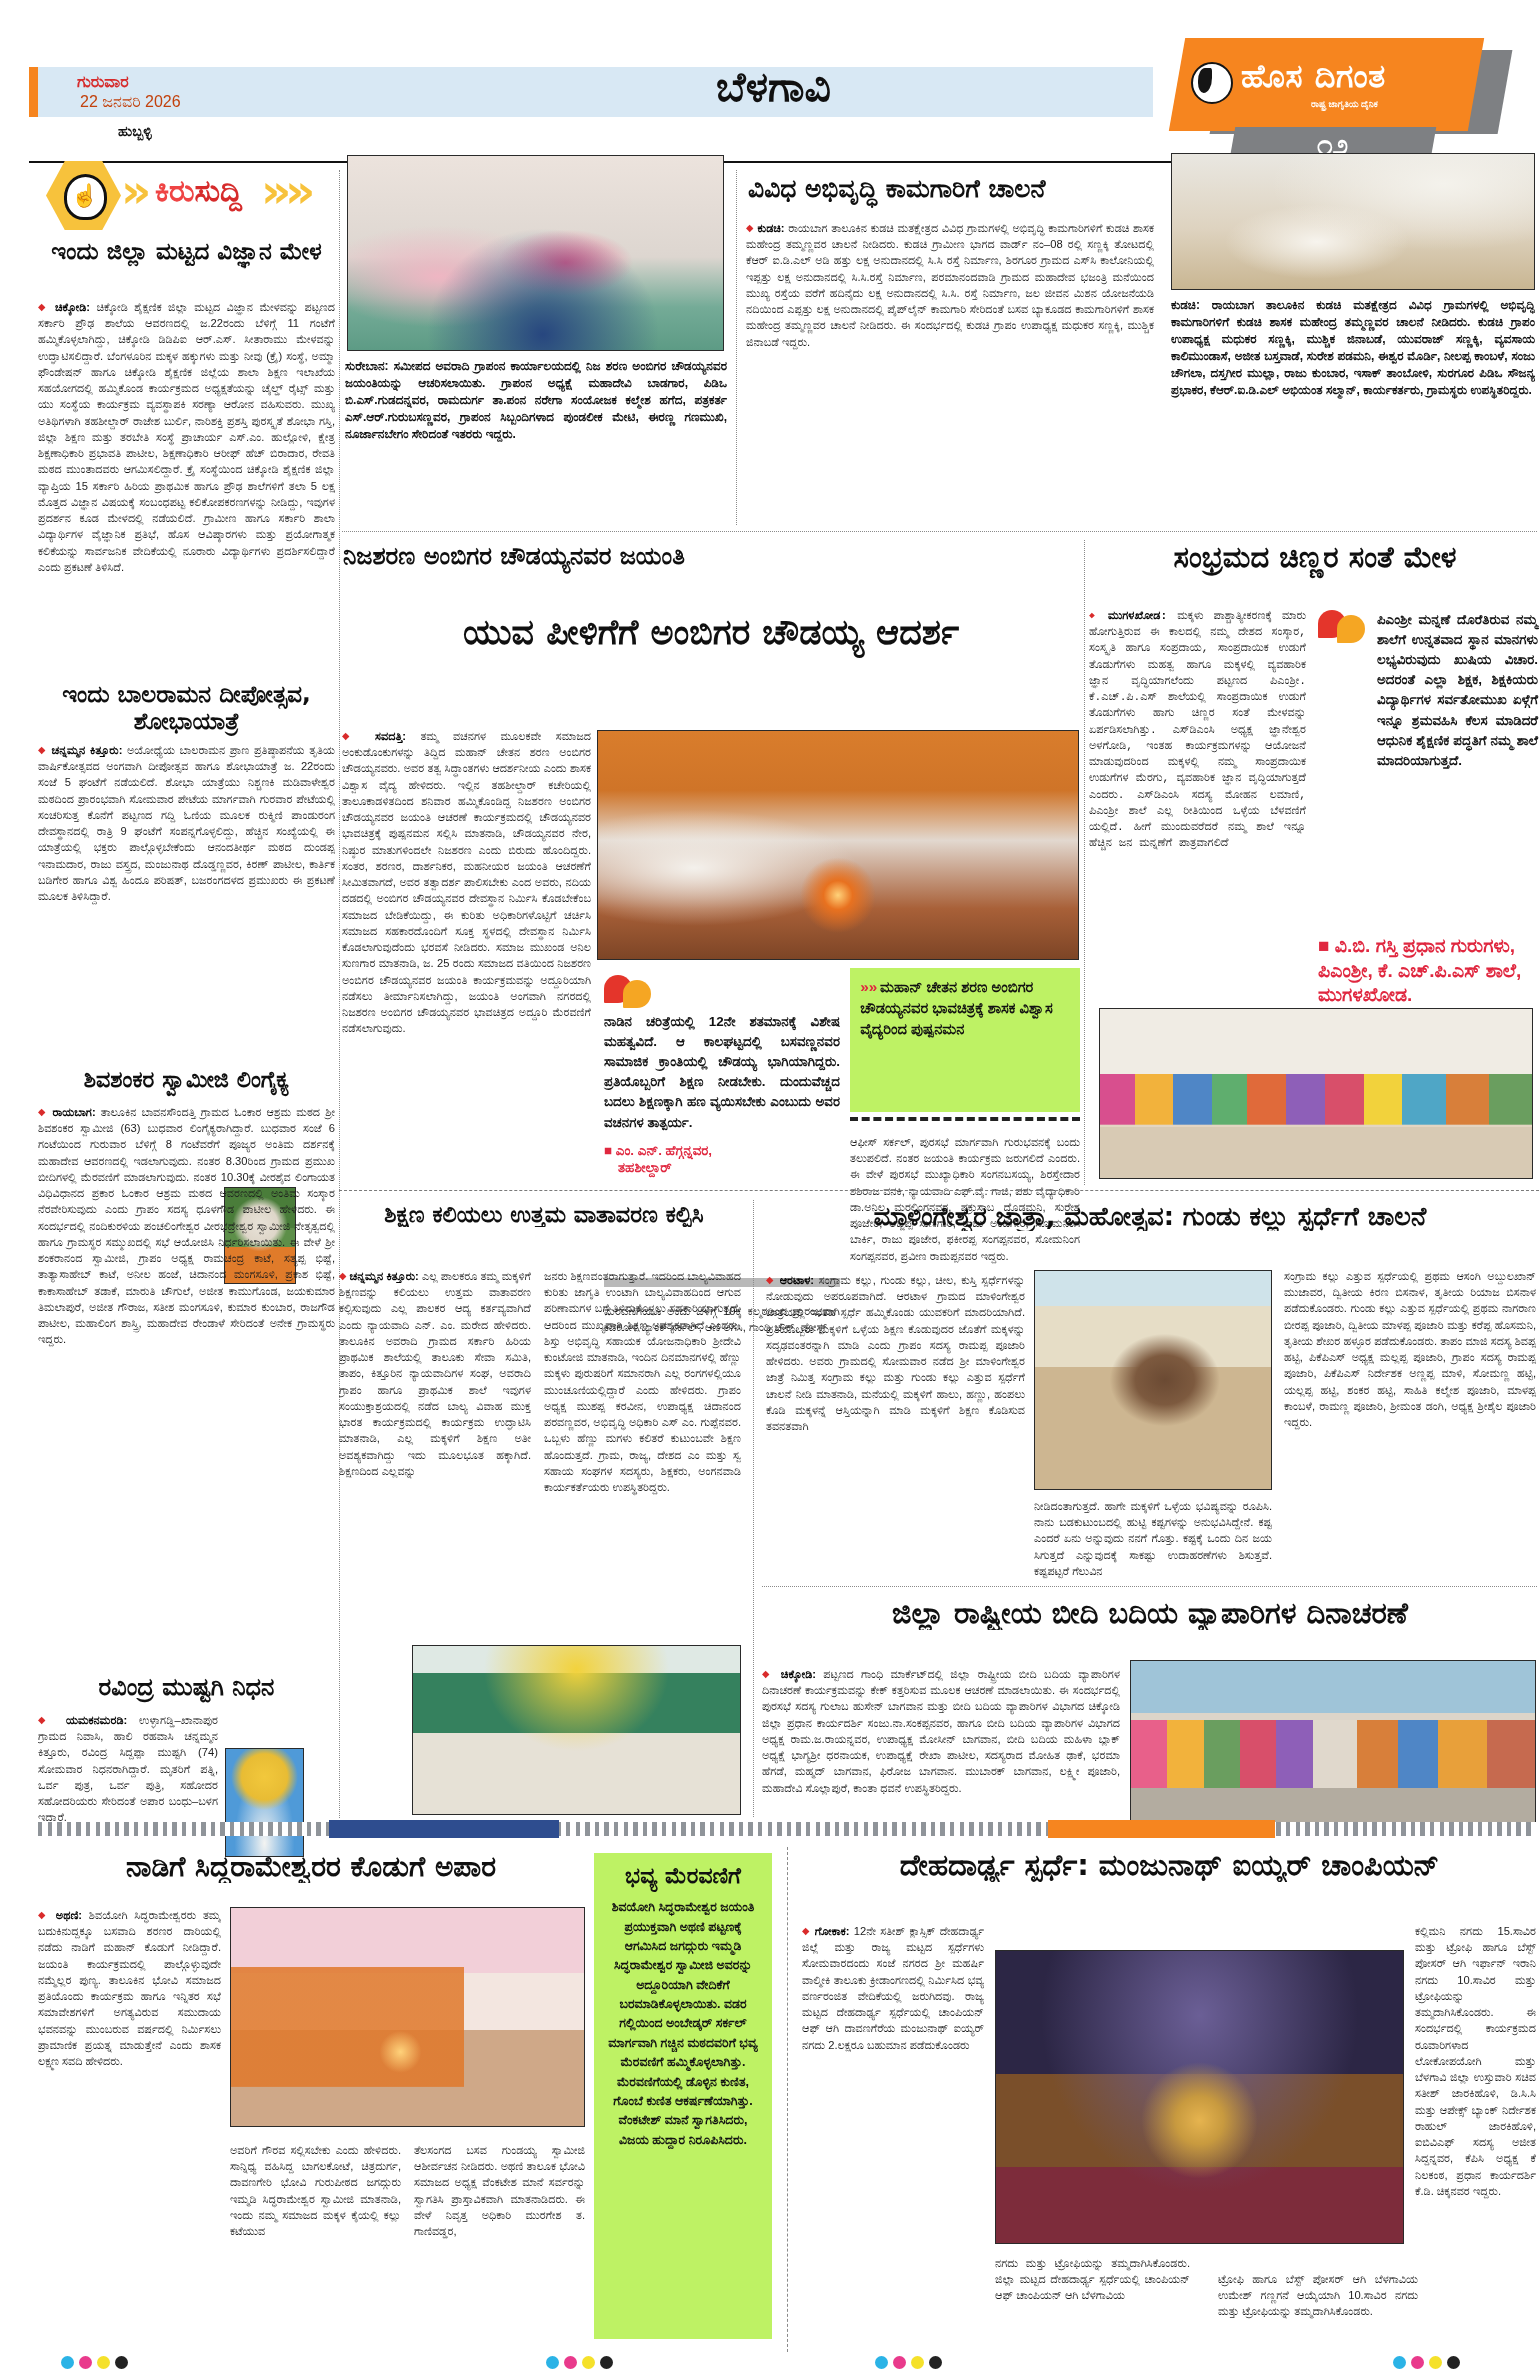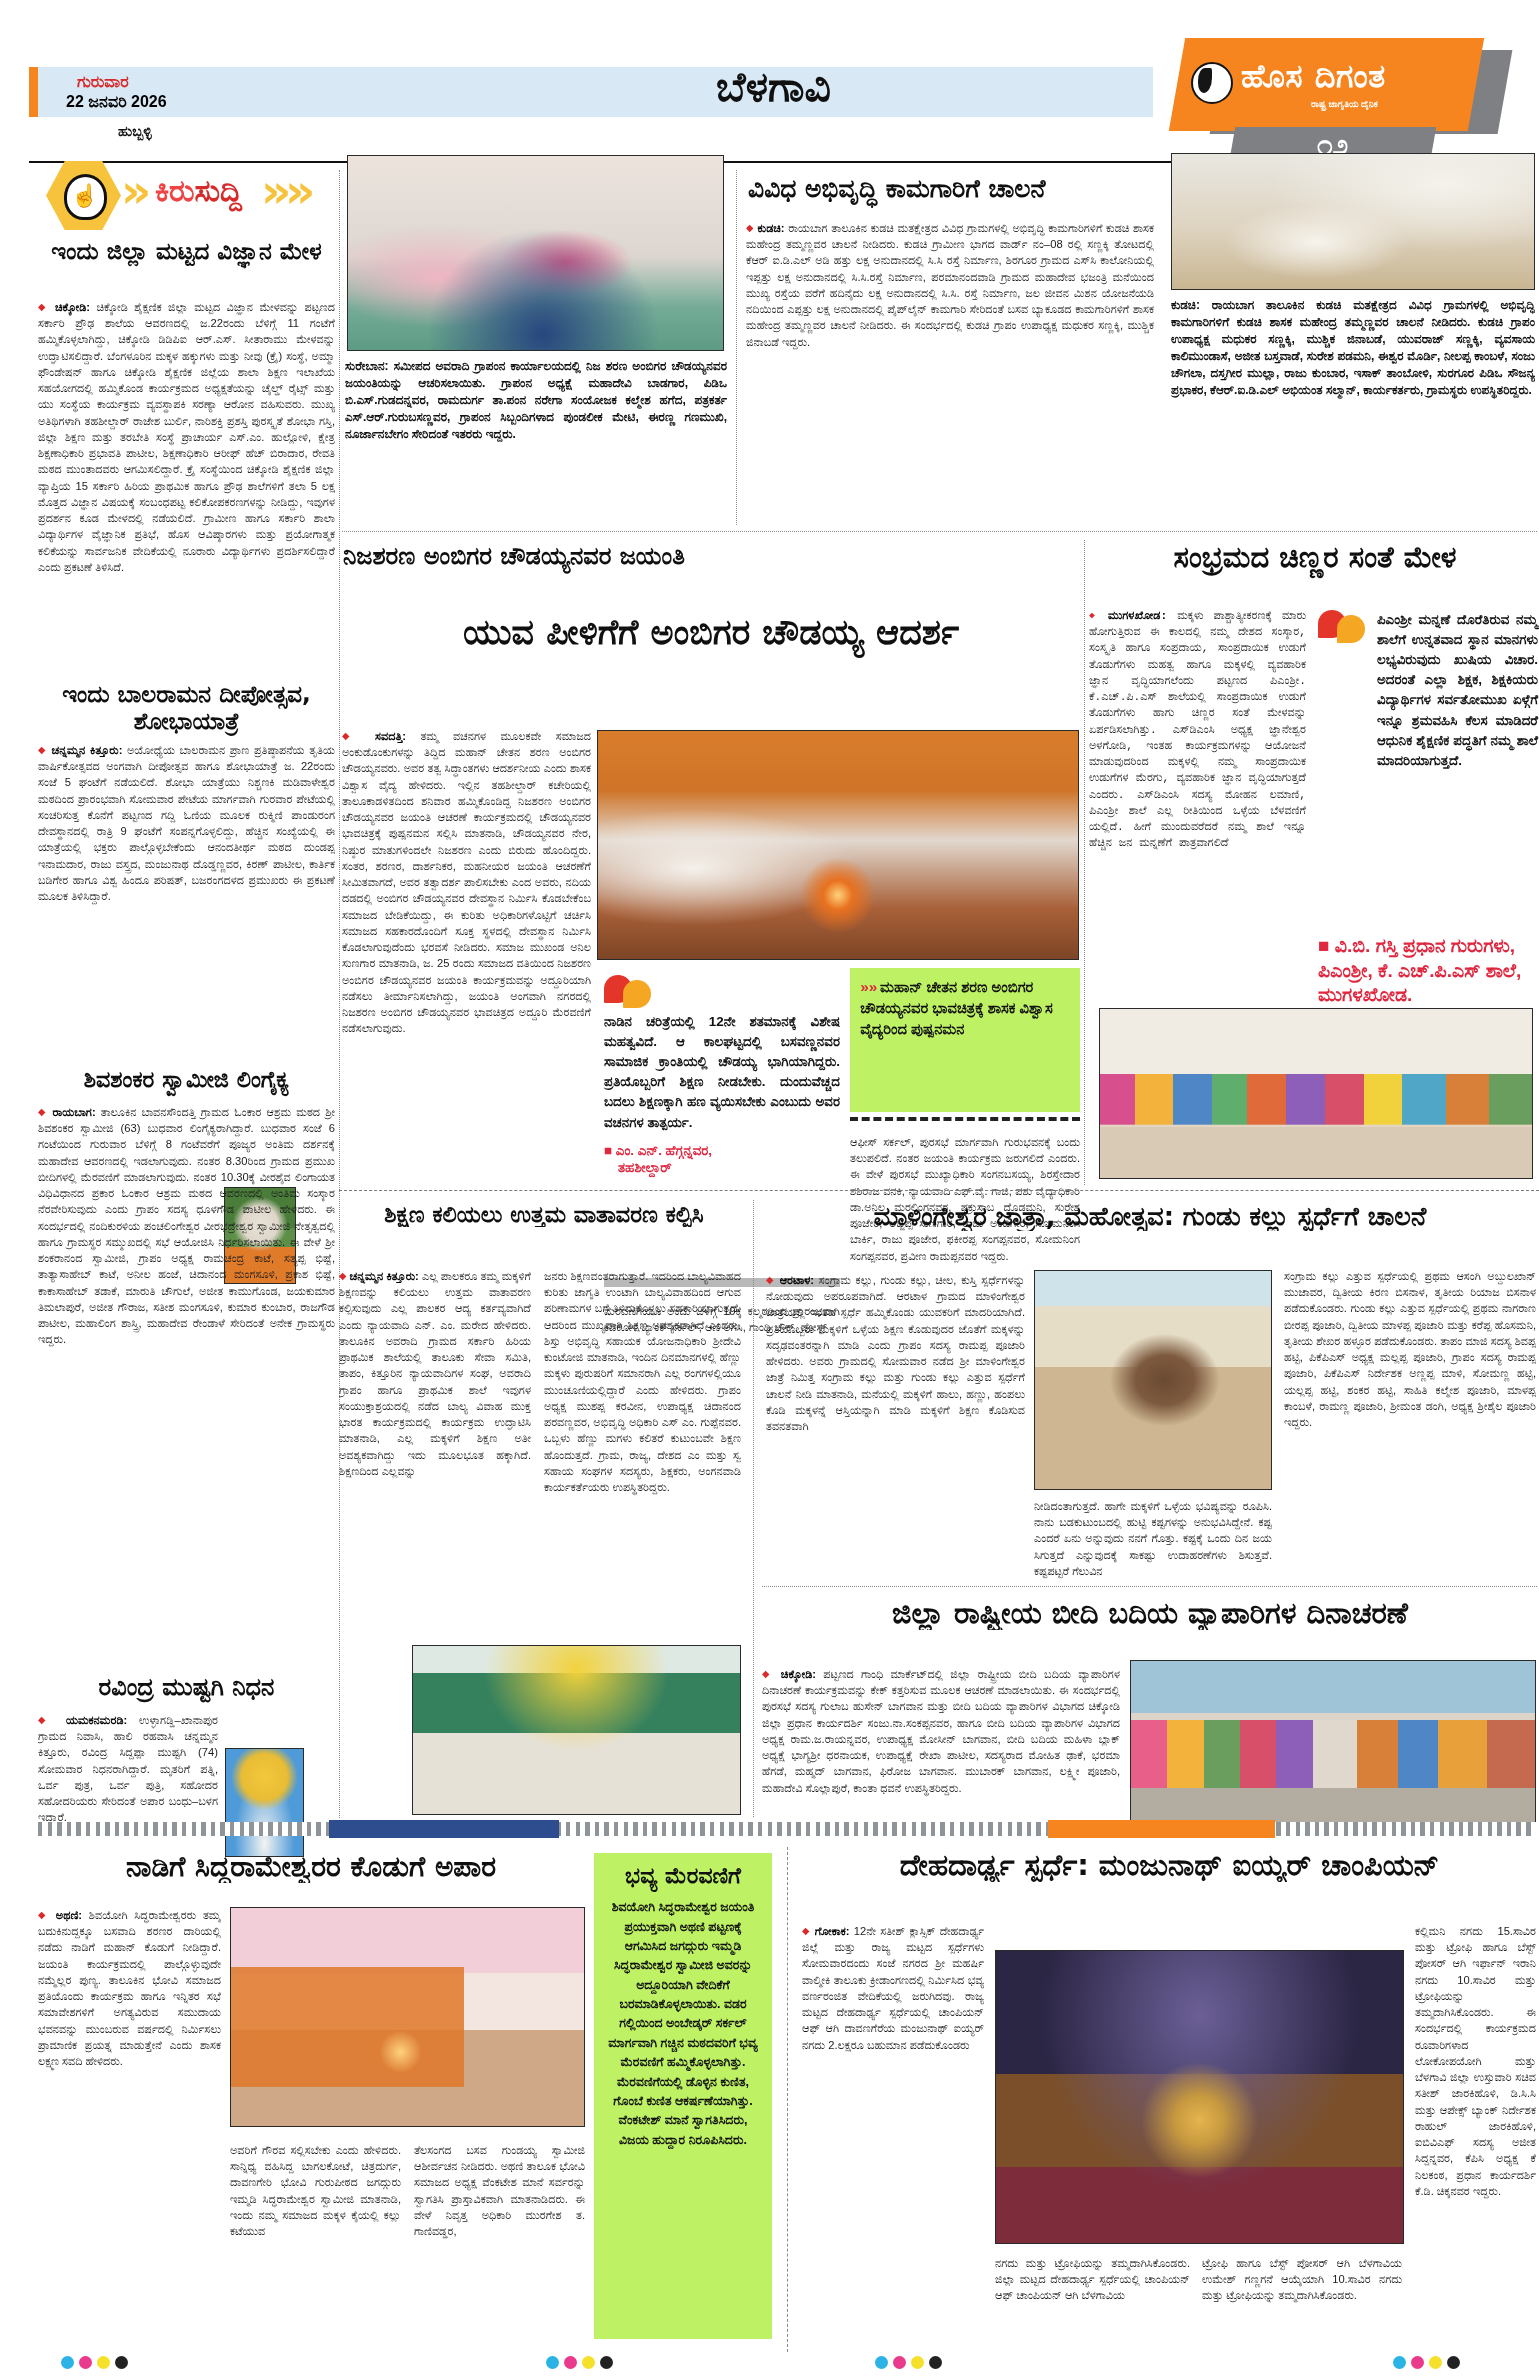--- a/index.html
+++ b/index.html
@@ -77,21 +77,21 @@
     linear-gradient(180deg,#4f9ad8 0 100%);}
 </style>
 </head>
 <body>
 
 <div class="page">
 
   <div class="abs" style="left:29px;top:67px;width:9px;height:50px;background:#f6851f;"></div>
   <div class="abs" style="left:38px;top:67px;width:1115px;height:50px;background:#d8e8f4;"></div>
   <div class="abs" style="left:77px;top:72px;width:141px;font-size:16px;font-weight:900;color:#d62b2b;font-family:'DejaVu Sans',sans-serif;">ಗುರುವಾರ</div>
-  <div class="abs" style="left:66px;top:93px;width:166px;font-size:16px;font-weight:bold;color:#000000;">22 ಜನವರಿ 2026</div>
+  <div class="abs" style="left:80px;top:93px;width:166px;font-size:16px;font-weight:normal;color:#c2410c;">22 ಜನವರಿ 2026</div>
   <div class="abs hl" style="left:486px;top:63px;width:575px;font-size:41px;">ಬೆಳಗಾವಿ</div>
   <div class="abs" style="left:118px;top:123px;width:128px;font-size:14px;font-weight:bold;color:#111;">ಹುಬ್ಬಳ್ಳಿ</div>
 
   <div class="abs skew" style="left:1217px;top:50px;width:288px;height:84px;background:#7e8083;"></div>
   <div class="abs skew" style="left:1177px;top:38px;width:299px;height:93px;background:#f6851f;">
     <div class="unskew" style="position:absolute;left:0;top:0;width:100%;height:100%;">
       <div class="logo-circle"></div>
       <div class="brand-txt">ಹೊಸ ದಿಗಂತ</div>
       <div class="brand-tag">ರಾಷ್ಟ್ರ ಜಾಗೃತಿಯ ದೈನಿಕ</div>
     </div>
@@ -262,21 +262,21 @@
   <div class="abs" style="left:787px;top:1847px;height:505px;width:0;border-left:1.3px dashed #8a8a8a;"></div>
 
   <div class="abs hl" style="left:802px;top:1848px;width:735px;font-size:29px;white-space:nowrap;overflow:hidden;">ದೇಹದಾರ್ಢ್ಯ ಸ್ಪರ್ಧೆ: ಮಂಜುನಾಥ್ ಐಯ್ಯರ್ ಚಾಂಪಿಯನ್</div>
   <p class="abs body" style="left:802px;top:1923px;width:182px;height:428px;margin:0;">
     <span class="dia">◆</span>
     <b class="place">ಗೋಕಾಕ:</b>
     <span>12ನೇ ಸತೀಶ್ ಕ್ಲಾಸ್ಸಿಕ್ ದೇಹದಾರ್ಢ್ಯ ಜಿಲ್ಲೆ ಮತ್ತು ರಾಜ್ಯ ಮಟ್ಟದ ಸ್ಪರ್ಧೆಗಳು ಸೋಮವಾರದಂದು ಸಂಜೆ ನಗರದ ಶ್ರೀ ಮಹರ್ಷಿ ವಾಲ್ಮೀಕಿ ತಾಲೂಕು ಕ್ರೀಡಾಂಗಣದಲ್ಲಿ ನಿರ್ಮಿಸಿದ ಭವ್ಯ ವರ್ಣರಂಜಿತ ವೇದಿಕೆಯಲ್ಲಿ ಜರುಗಿದವು. ರಾಜ್ಯ ಮಟ್ಟದ ದೇಹದಾರ್ಢ್ಯ ಸ್ಪರ್ಧೆಯಲ್ಲಿ ಚಾಂಪಿಯನ್ ಆಫ್ ಆಗಿ ದಾವಣಗೆರೆಯ ಮಂಜುನಾಥ್ ಐಯ್ಯರ್ ನಗದು 2.ಲಕ್ಷರೂ ಬಹುಮಾನ ಪಡೆದುಕೊಂಡರು</span>
   </p>
   <div class="abs photo ph-deha" style="left:995px;top:1950px;width:409px;height:294px;"></div>
   <p class="abs body" style="left:995px;top:2255px;width:195px;height:96px;margin:0;">ನಗದು ಮತ್ತು ಟ್ರೋಫಿಯನ್ನು ತಮ್ಮದಾಗಿಸಿಕೊಂಡರು. ಜಿಲ್ಲಾ ಮಟ್ಟದ ದೇಹದಾರ್ಢ್ಯ ಸ್ಪರ್ಧೆಯಲ್ಲಿ ಚಾಂಪಿಯನ್ ಆಫ್ ಚಾಂಪಿಯನ್ ಆಗಿ ಬೆಳಗಾವಿಯ</p>
-  <p class="abs body" style="left:1202px;top:2255px;width:200px;height:96px;margin:0;">ಟ್ರೋಫಿ ಹಾಗೂ ಬೆಸ್ಟ್ ಪೋಸರ್ ಆಗಿ ಬೆಳಗಾವಿಯ ಉಮೇಶ್ ಗಣ್ಣಗನೆ ಆಯ್ಕೆಯಾಗಿ 10.ಸಾವಿರ ನಗದು ಮತ್ತು ಟ್ರೋಫಿಯನ್ನು ತಮ್ಮದಾಗಿಸಿಕೊಂಡರು.</p>
+  <p class="abs body" style="left:1202px;top:2255px;width:200px;height:96px;margin:16px;">ಟ್ರೋಫಿ ಹಾಗೂ ಬೆಸ್ಟ್ ಪೋಸರ್ ಆಗಿ ಬೆಳಗಾವಿಯ ಉಮೇಶ್ ಗಣ್ಣಗನೆ ಆಯ್ಕೆಯಾಗಿ 10.ಸಾವಿರ ನಗದು ಮತ್ತು ಟ್ರೋಫಿಯನ್ನು ತಮ್ಮದಾಗಿಸಿಕೊಂಡರು.</p>
   <p class="abs body" style="left:1415px;top:1923px;width:121px;height:428px;margin:0;">ಕಲ್ಲಿಮನಿ ನಗದು 15.ಸಾವಿರ ಮತ್ತು ಟ್ರೋಫಿ ಹಾಗೂ ಬೆಸ್ಟ್ ಪೋಸರ್ ಆಗಿ ಇರ್ಫಾನ್ ಇರಾನಿ ನಗದು 10.ಸಾವಿರ ಮತ್ತು ಟ್ರೋಫಿಯನ್ನು ತಮ್ಮದಾಗಿಸಿಕೊಂಡರು. ಈ ಸಂದರ್ಭದಲ್ಲಿ ಕಾರ್ಯಕ್ರಮದ ರೂವಾರಿಗಳಾದ ಲೋಕೋಪಯೋಗಿ ಮತ್ತು ಬೆಳಗಾವಿ ಜಿಲ್ಲಾ ಉಸ್ತುವಾರಿ ಸಚಿವ ಸತೀಶ್ ಜಾರಕಿಹೊಳಿ, ಡಿ.ಸಿ.ಸಿ ಮತ್ತು ಆಪೇಕ್ಸ್ ಬ್ಯಾಂಕ್ ನಿರ್ದೇಶಕ ರಾಹುಲ್ ಜಾರಕಿಹೊಳಿ, ಐಬಿವಿಎಫ್ ಸದಸ್ಯ ಅಜೀತ ಸಿದ್ದನ್ನವರ, ಕೆಪಿಸಿ ಅಧ್ಯಕ್ಷ ಕೆ ನಿಲಕಂಠ, ಪ್ರಧಾನ ಕಾರ್ಯದರ್ಶಿ ಕೆ.ಡಿ. ಚಿಕ್ಕನವರ ಇದ್ದರು.</p>
 
   <div class="abs" style="left:61px;top:2356px;">
     <span class="dot" style="background:#2bb3e6;"></span><span class="dot" style="background:#e93a8c;"></span><span class="dot" style="background:#f5e12a;"></span><span class="dot" style="background:#222;"></span>
   </div>
   <div class="abs" style="left:546px;top:2356px;">
     <span class="dot" style="background:#2bb3e6;"></span><span class="dot" style="background:#e93a8c;"></span><span class="dot" style="background:#f5e12a;"></span><span class="dot" style="background:#222;"></span>
   </div>
   <div class="abs" style="left:875px;top:2356px;">
     <span class="dot" style="background:#2bb3e6;"></span><span class="dot" style="background:#e93a8c;"></span><span class="dot" style="background:#f5e12a;"></span><span class="dot" style="background:#222;"></span>

